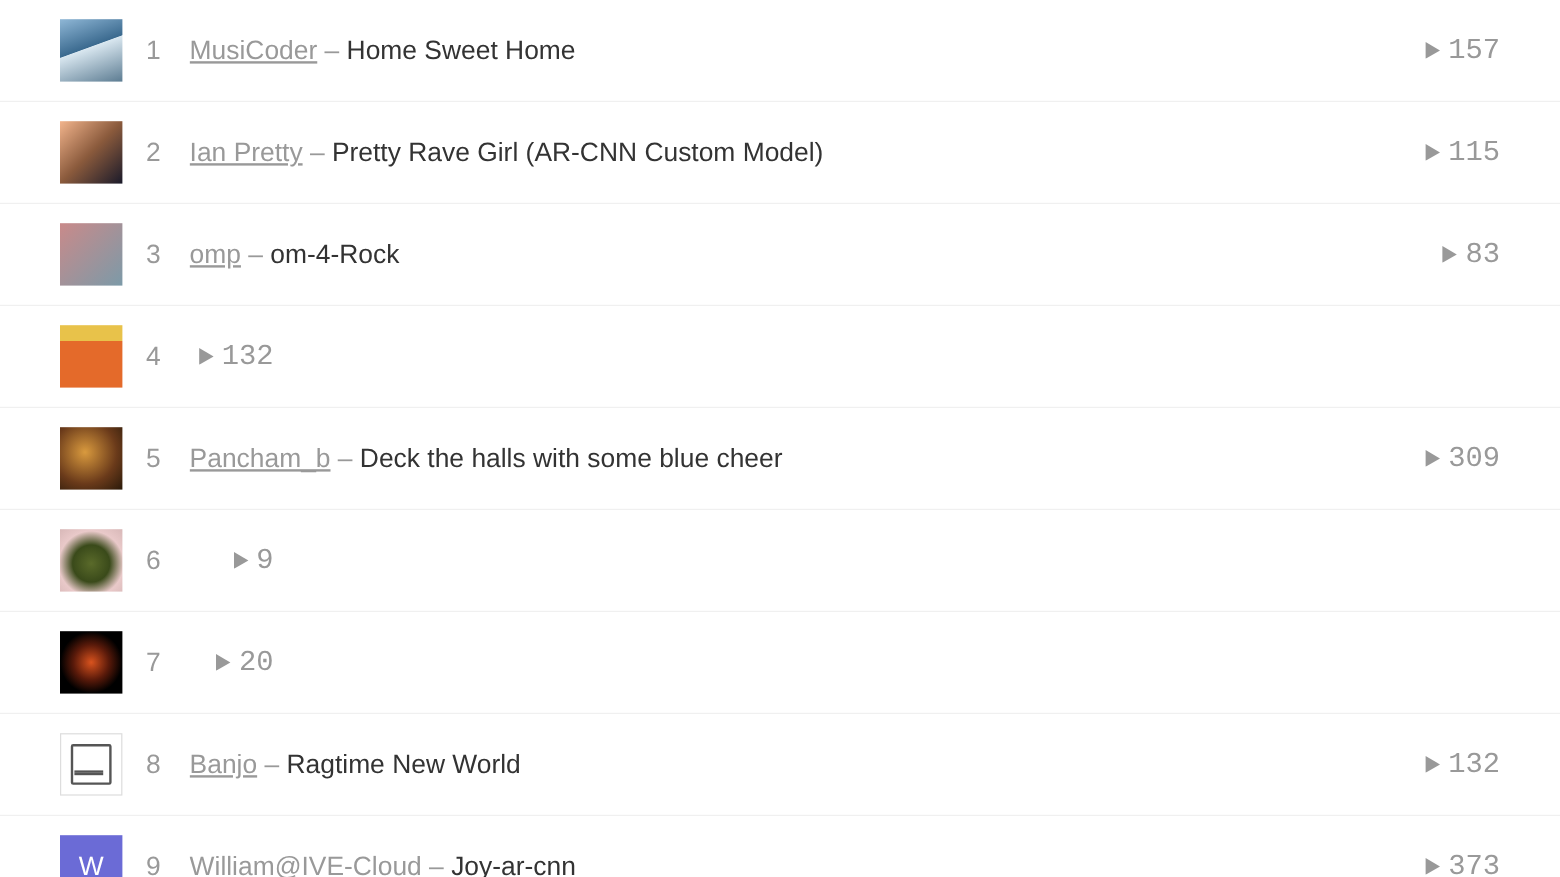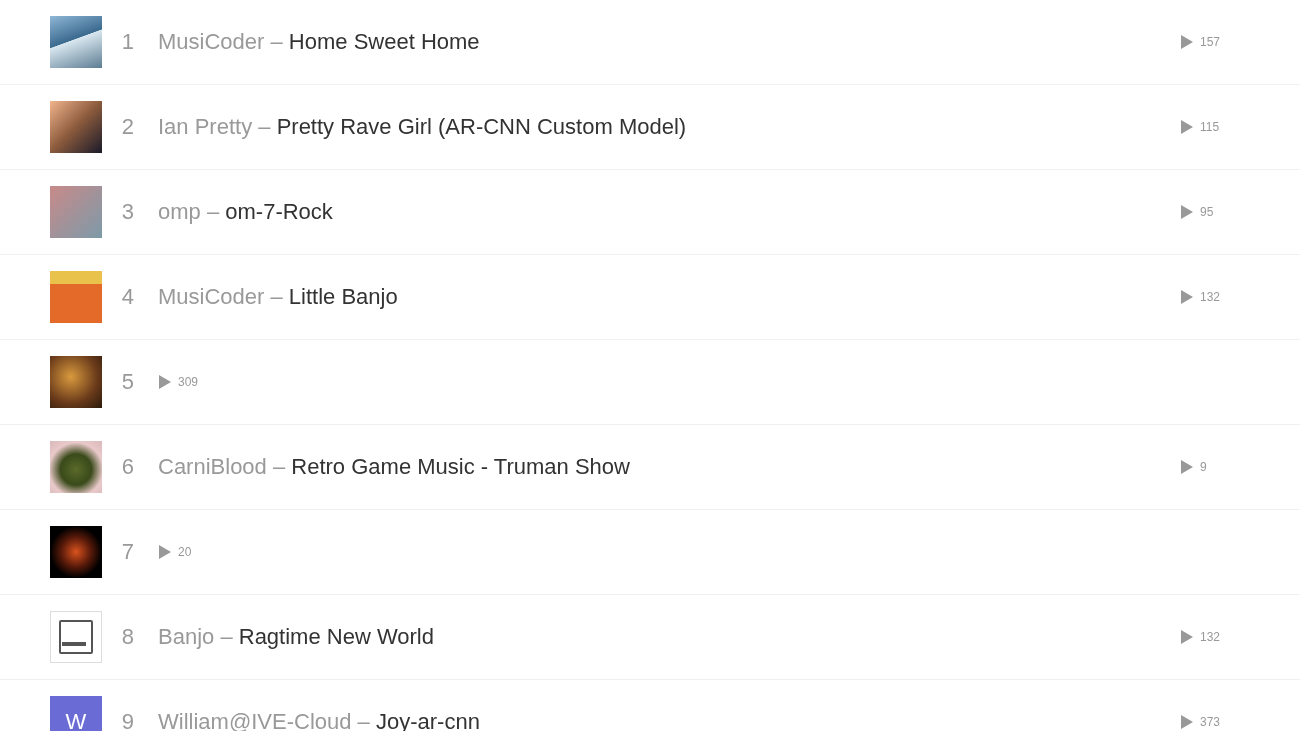--- a/index.html
+++ b/index.html
@@ -38,31 +38,32 @@
     color: #999;
     padding-right: 24px;
   }
   .info {
     flex: 1 1 auto;
     font-size: 22px;
     white-space: nowrap;
     overflow: hidden;
     text-overflow: ellipsis;
   }
-  .artist { color: #999; }
+  .artist { color: #999; text-decoration: underline; }
   .sep { color: #999; }
   .title { color: #333; margin-top: 36px; }
   .plays {
     display: flex;
     align-items: center;
     color: #999;
-    font-size: 12px;
+    font-size: 24px;
     gap: 6px;
     min-width: 70px;
-    justify-content: flex-start;
+    justify-content: flex-end;
+    font-family: Liberation Mono, monospace;
   }
   .play-icon svg { display:block; }
 
   
   .th-1 { background: linear-gradient(160deg,#8fb7d6 0%,#3b6a8f 45%,#d9e7f0 46%,#5c7c92 100%); }
   .th-2 { background: linear-gradient(135deg,#f2b48c 0%,#8a5a3c 50%,#1a1a2a 100%); }
   .th-3 { background: linear-gradient(135deg,#c98a8a 0%,#7c9aa8 100%); }
   .th-4 { background: linear-gradient(180deg,#e8c24a 0%,#e8c24a 25%,#e46a2a 25%,#e46a2a 100%); }
   .th-5 { background: radial-gradient(circle at 40% 40%, #d99a3e 0%, #6a3a1a 60%, #2a1a0a 100%); }
   .th-6 { background: radial-gradient(circle at 50% 55%, #5a6a2a 0%, #3a4a1a 40%, #e9c9c9 70%, #d8b8b8 100%); }
@@ -103,59 +104,58 @@
           <svg width="14" height="14" viewBox="0 0 12 14">
             <path d="M0 0 L12 7 L0 14 Z" fill="#999"></path>
           </svg>
         </span>
         <span>115</span>
       </div>
     </div>
     <div class="track-row">
       <div class="thumb th-3"></div>
       <div class="rank">3</div>
-      <div class="info"><span class="artist">omp</span><span class="sep"> – </span><span class="title">om-7-Rock</span></div>
-      <div class="plays">
-        <span class="play-icon">
-          <svg width="14" height="14" viewBox="0 0 12 14">
-            <path d="M0 0 L12 7 L0 14 Z" fill="#999"></path>
-          </svg>
-        </span>
-        <span>95</span>
+      <div class="info"><span class="artist">omp</span><span class="sep"> – </span><span class="title">om-4-Rock</span></div>
+      <div class="plays">
+        <span class="play-icon">
+          <svg width="14" height="14" viewBox="0 0 12 14">
+            <path d="M0 0 L12 7 L0 14 Z" fill="#999"></path>
+          </svg>
+        </span>
+        <span>83</span>
       </div>
     </div>
     <div class="track-row">
       <div class="thumb th-4"></div>
       <div class="rank">4</div>
-      <div class="info"><span class="artist">MusiCoder</span><span class="sep"> – </span><span class="title">Little Banjo</span></div>
       <div class="plays">
         <span class="play-icon">
           <svg width="14" height="14" viewBox="0 0 12 14">
             <path d="M0 0 L12 7 L0 14 Z" fill="#999"></path>
           </svg>
         </span>
         <span>132</span>
       </div>
     </div>
     <div class="track-row">
       <div class="thumb th-5"></div>
       <div class="rank">5</div>
+      <div class="info"><span class="artist">Pancham_b</span><span class="sep"> – </span><span class="title">Deck the halls with some blue cheer</span></div>
       <div class="plays">
         <span class="play-icon">
           <svg width="14" height="14" viewBox="0 0 12 14">
             <path d="M0 0 L12 7 L0 14 Z" fill="#999"></path>
           </svg>
         </span>
         <span>309</span>
       </div>
     </div>
     <div class="track-row">
       <div class="thumb th-6"></div>
       <div class="rank">6</div>
-      <div class="info"><span class="artist">CarniBlood</span><span class="sep"> – </span><span class="title">Retro Game Music - Truman Show</span></div>
       <div class="plays">
         <span class="play-icon">
           <svg width="14" height="14" viewBox="0 0 12 14">
             <path d="M0 0 L12 7 L0 14 Z" fill="#999"></path>
           </svg>
         </span>
         <span>9</span>
       </div>
     </div>
     <div class="track-row">

